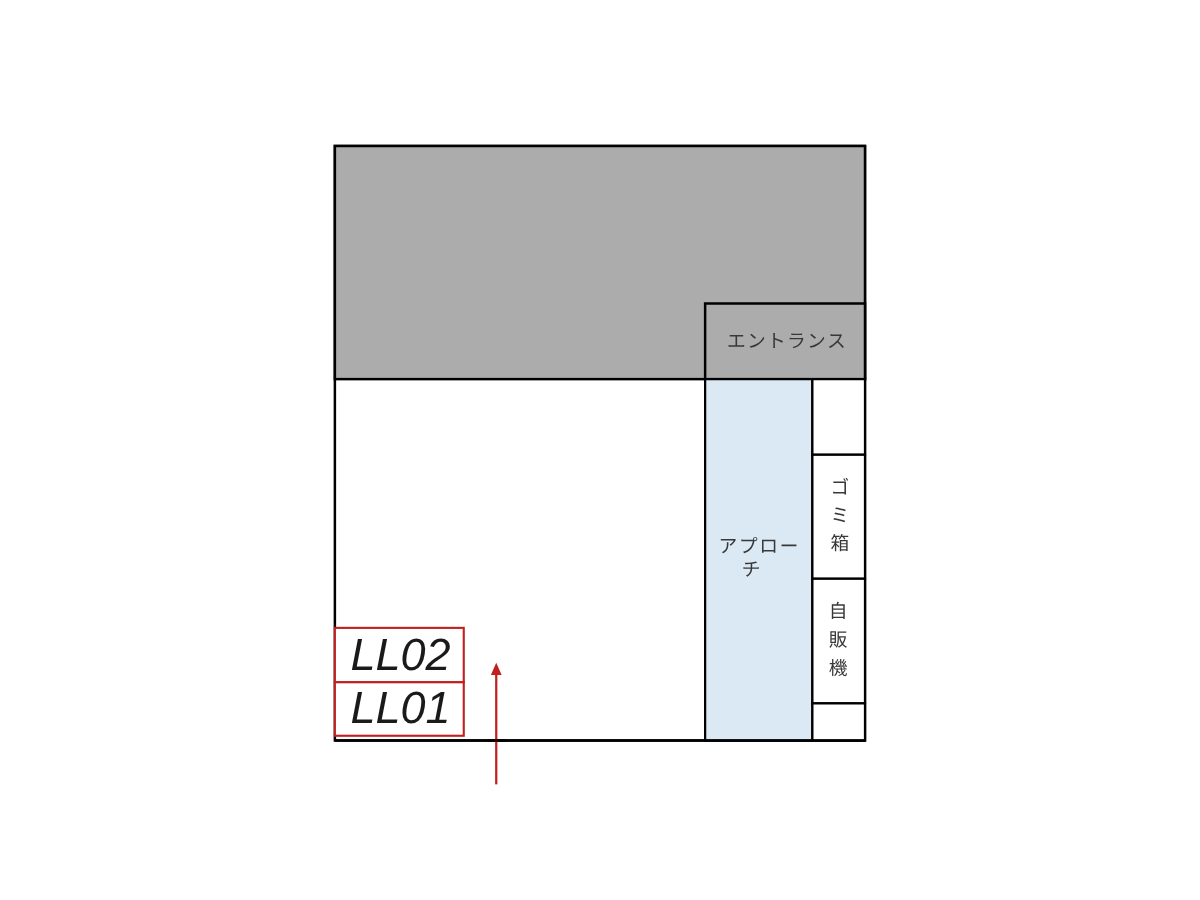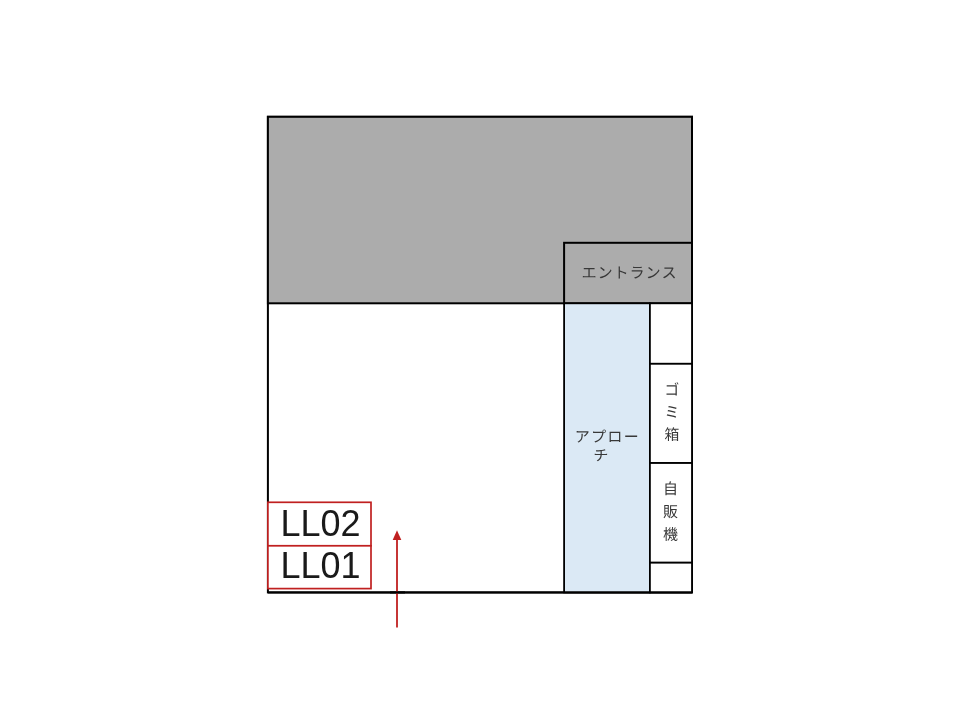--- a/index.html
+++ b/index.html
@@ -1,14 +1,14 @@
 <!DOCTYPE html>
 <html><head><meta charset="utf-8"><title>plan</title><style>
 html,body{margin:0;padding:0;background:#ffffff;}
-#canvas{position:relative;width:960px;height:720px;background:#ffffff;overflow:hidden;font-family:"Liberation Sans",sans-serif;}
+#canvas{position:relative;width:960px;height:720px;background:#ffffff;overflow:hidden;font-family:"Liberation Sans",sans-serif;font-style:italic;}
 </style></head><body>
 <div id="canvas">
 <svg width="960" height="720" viewBox="0 0 960 720">
 
 <rect x="267.9" y="116.8" width="424.1" height="475.6" fill="#ffffff" stroke="#000000" stroke-width="2"></rect>
 
 <rect x="267.9" y="116.8" width="424.1" height="186.5" fill="#acacac" stroke="#000000" stroke-width="2"></rect>
 
 <rect x="564.1" y="242.8" width="127.9" height="60.5" fill="#acacac" stroke="#000000" stroke-width="2"></rect>
 

